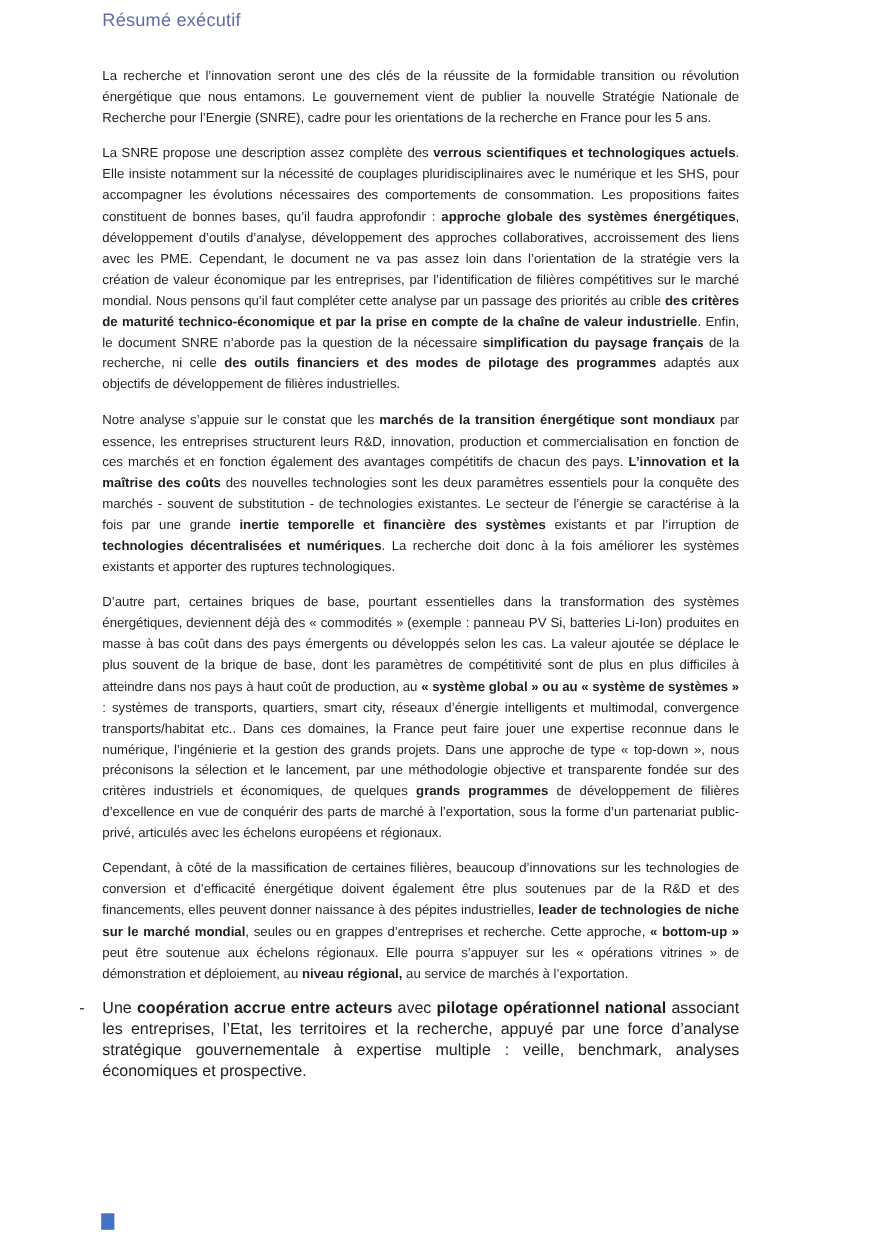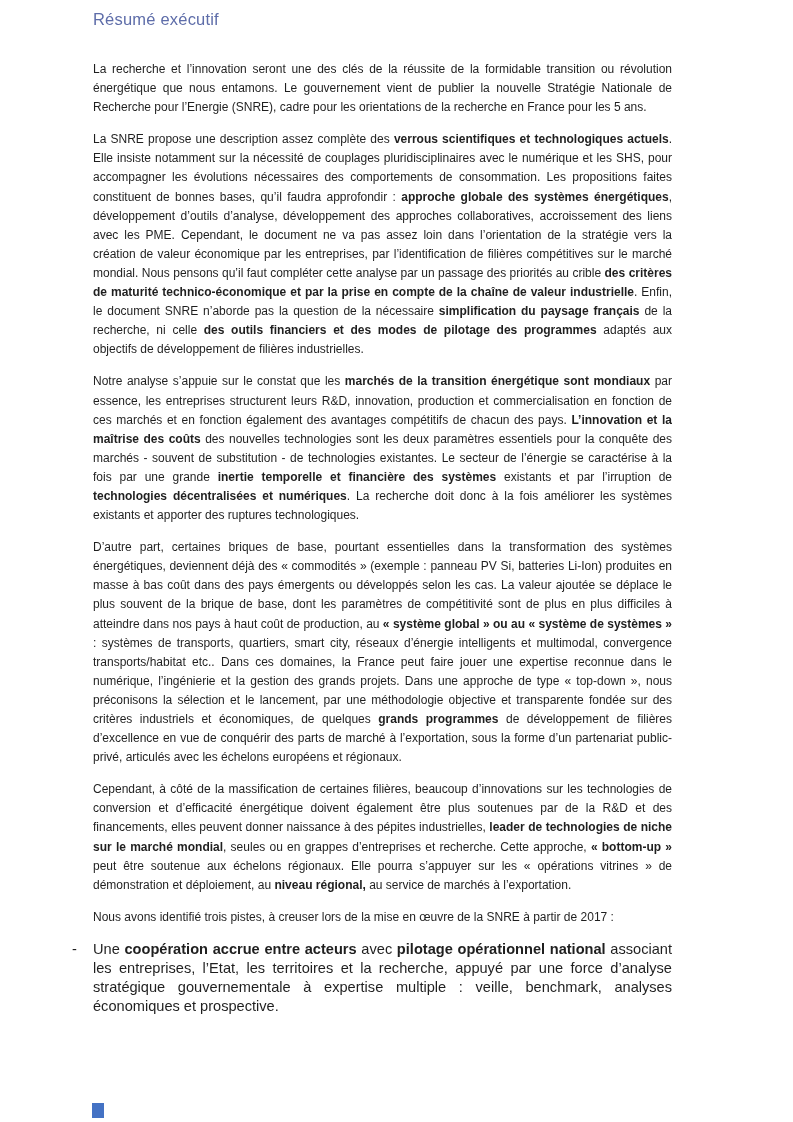--- a/index.html
+++ b/index.html
@@ -28,21 +28,20 @@
 <body>
 
 <div class="page" style="color: rgb(31, 31, 31);">
   <h1 class="title" style="color: rgb(94, 109, 169);">Résumé exécutif</h1>
   <div class="doc" id="paras">
       <p><span>La recherche et l’innovation seront une des clés de la réussite de la formidable transition ou révolution énergétique que nous entamons. Le gouvernement vient de publier la nouvelle Stratégie Nationale de Recherche pour l’Energie (SNRE), cadre pour les orientations de la recherche en France pour les 5 ans.</span></p>
       <p><span>La SNRE propose une description assez complète des </span><span class="b">verrous scientifiques et technologiques actuels</span><span>. Elle insiste notamment sur la nécessité de couplages pluridisciplinaires avec le numérique et les SHS, pour accompagner les évolutions nécessaires des comportements de consommation. Les propositions faites constituent de bonnes bases, qu’il faudra approfondir : </span><span class="b">approche globale des systèmes énergétiques</span><span>, développement d’outils d’analyse, développement des approches collaboratives, accroissement des liens avec les PME. Cependant, le document ne va pas assez loin dans l’orientation de la stratégie vers la création de valeur économique par les entreprises, par l’identification de filières compétitives sur le marché mondial. Nous pensons qu’il faut compléter cette analyse par un passage des priorités au crible </span><span class="b">des critères de maturité technico-économique et par la prise en compte de la chaîne de valeur industrielle</span><span>. Enfin, le document SNRE n’aborde pas la question de la nécessaire </span><span class="b">simplification du paysage français</span><span> de la recherche, ni celle </span><span class="b">des outils financiers et des modes de pilotage des programmes</span><span> adaptés aux objectifs de développement de filières industrielles.</span></p>
       <p><span>Notre analyse s’appuie sur le constat que les </span><span class="b">marchés de la transition énergétique sont mondiaux</span><span> par essence, les entreprises structurent leurs R&amp;D, innovation, production et commercialisation en fonction de ces marchés et en fonction également des avantages compétitifs de chacun des pays. </span><span class="b">L’innovation et la maîtrise des coûts</span><span> des nouvelles technologies sont les deux paramètres essentiels pour la conquête des marchés - souvent de substitution - de technologies existantes. Le secteur de l’énergie se caractérise à la fois par une grande </span><span class="b">inertie temporelle et financière des systèmes</span><span> existants et par l’irruption de </span><span class="b">technologies décentralisées et numériques</span><span>. La recherche doit donc à la fois améliorer les systèmes existants et apporter des ruptures technologiques.</span></p>
       <p><span>D’autre part, certaines briques de base, pourtant essentielles dans la transformation des systèmes énergétiques, deviennent déjà des « commodités » (exemple : panneau PV Si,  batteries Li-Ion) produites en masse à bas coût dans des pays émergents ou développés selon les cas. La valeur ajoutée se déplace le plus souvent de la brique de base, dont les paramètres de compétitivité sont de plus en plus difficiles à atteindre dans nos pays à haut coût de production, au </span><span class="b">« système global » ou au « système de systèmes » </span><span>: systèmes de transports, quartiers, smart city, réseaux d’énergie intelligents et multimodal, convergence transports/habitat etc.. Dans ces domaines, la France peut faire jouer une expertise reconnue dans le numérique, l’ingénierie et la gestion des grands projets. Dans une approche de type « top-down », nous préconisons la sélection et le lancement, par une méthodologie objective et transparente fondée sur des critères industriels et économiques, de quelques </span><span class="b">grands programmes</span><span> de développement de filières d’excellence en vue de conquérir des parts de marché à l’exportation,  sous la forme d’un partenariat public-privé, articulés avec les échelons européens et régionaux.</span></p>
       <p><span>Cependant, à côté de la massification de certaines filières, beaucoup d’innovations  sur les technologies de conversion et d’efficacité énergétique doivent également être plus soutenues par de la R&amp;D et des financements, elles peuvent donner naissance à des pépites industrielles, </span><span class="b">leader de technologies de niche sur le marché mondial</span><span>, seules ou en grappes d’entreprises et recherche. Cette approche, </span><span class="b">« bottom-up »</span><span> peut être soutenue aux  échelons régionaux. Elle pourra s’appuyer sur les « opérations vitrines » de démonstration et déploiement, au </span><span class="b">niveau régional,</span><span>  au service de marchés à l’exportation.</span></p>
-      <p><span>Nous avons identifié trois pistes, à creuser lors de la  mise en œuvre de la SNRE à partir de 2017 :</span></p>
     </div>
   <div id="listc">
       <div class="li">
         <span class="marker">-</span>
         <div class="litext"><span>Une </span><span class="b">coopération accrue entre acteurs</span><span> avec </span><span class="b">pilotage opérationnel national</span><span> associant les entreprises, l’Etat, les territoires et la recherche,  appuyé par une </span><span class="u">force d’analyse stratégique</span><span> gouvernementale à expertise multiple : veille, benchmark, analyses économiques et prospective.</span></div>
       </div>
     </div>
   <div class="footer-mark" style="background: rgb(68, 114, 196);"></div>
 </div>
 

